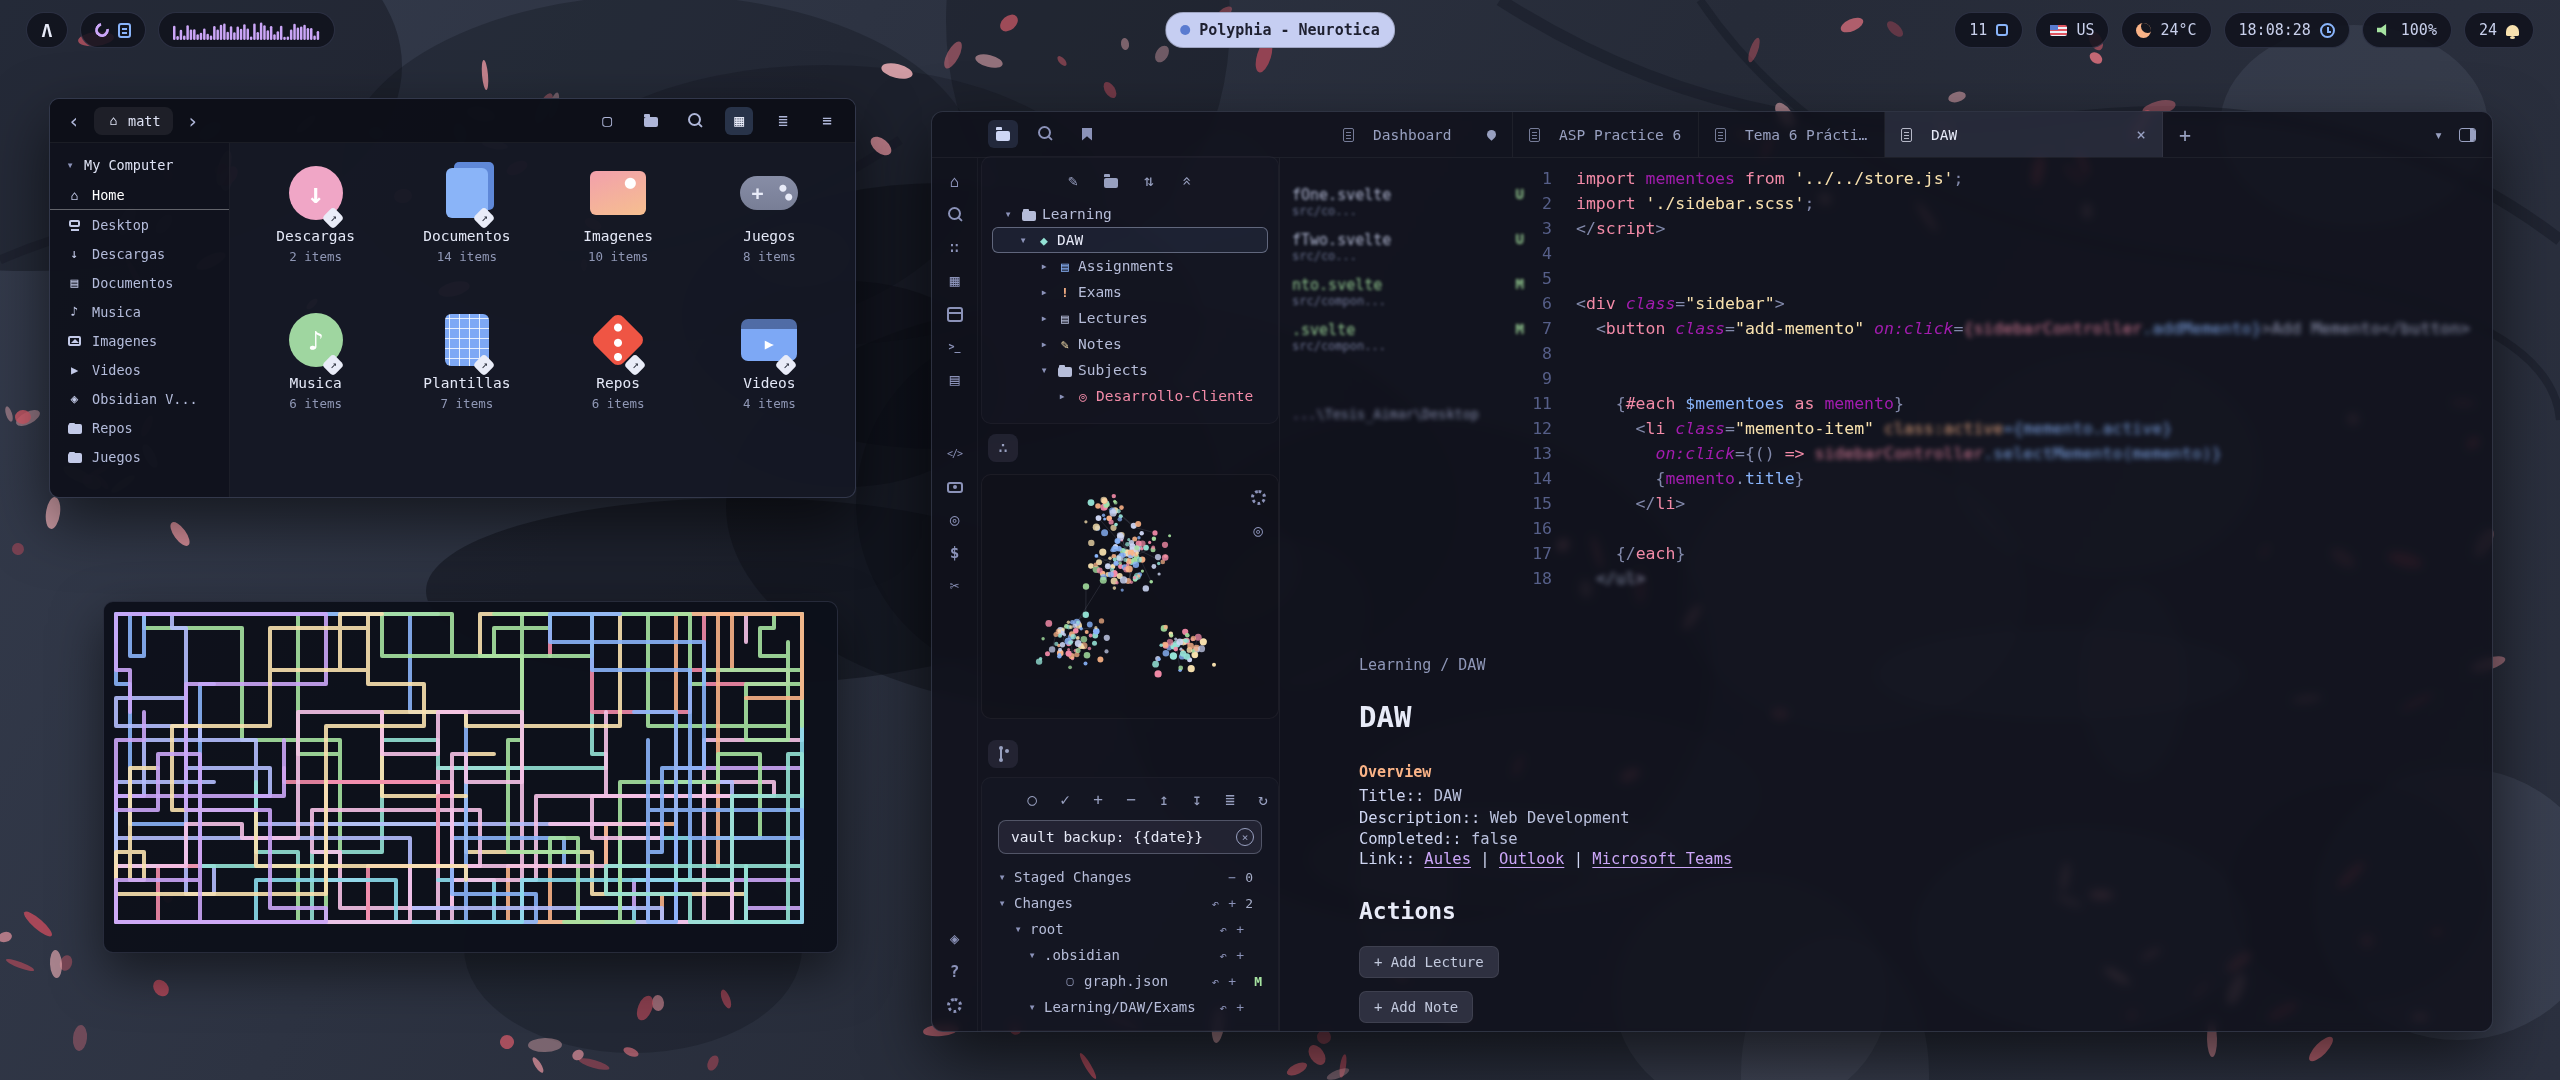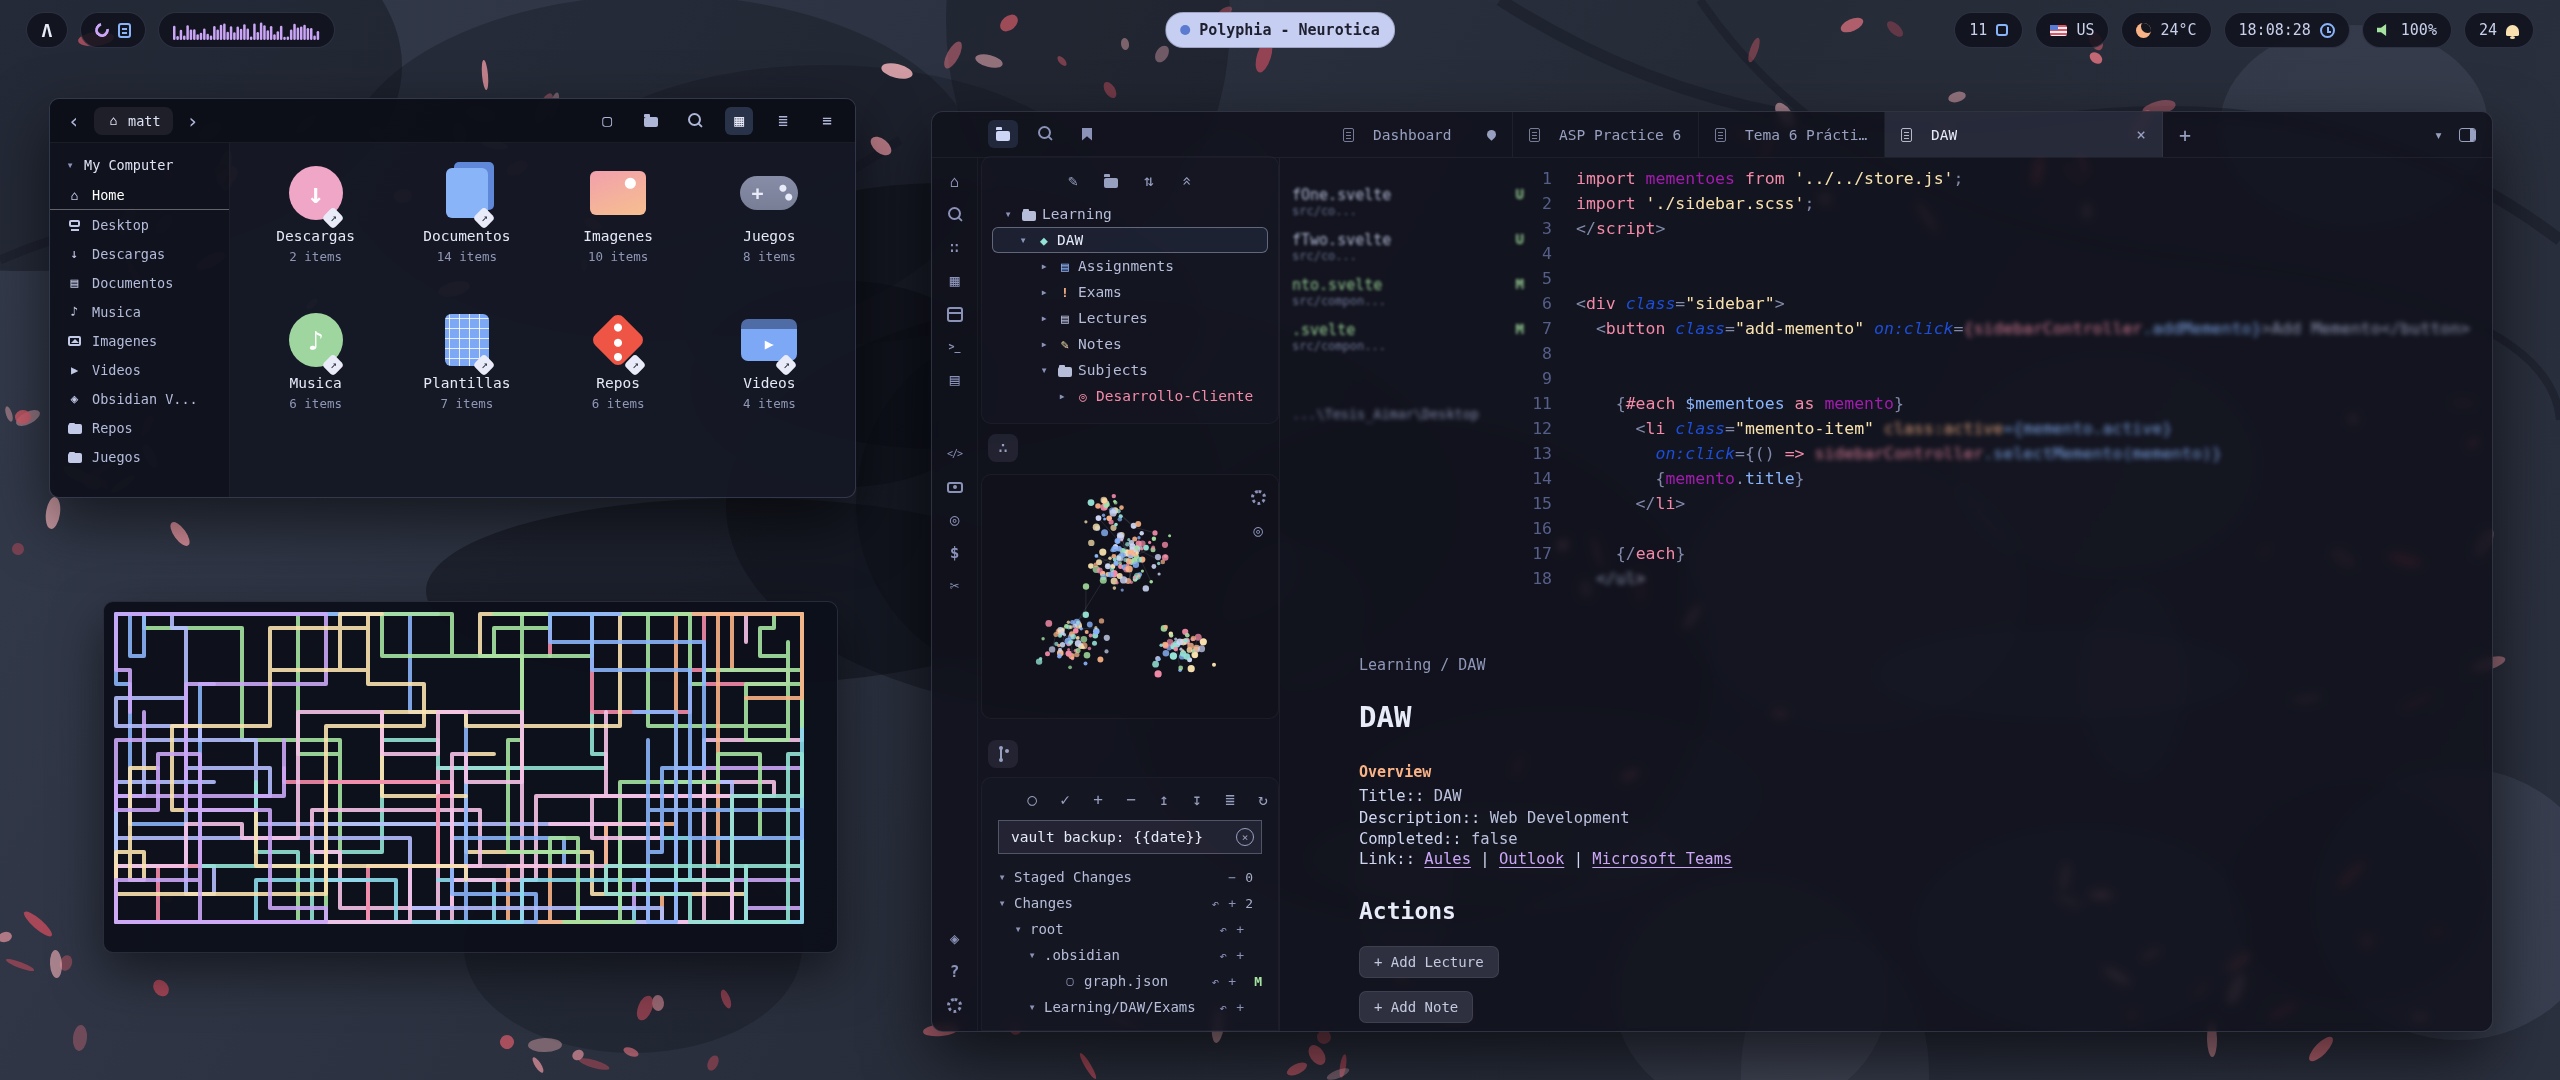--- a/index.html
+++ b/index.html
@@ -195,21 +195,21 @@
       display:flex;align-items:center;justify-content:center;color:#98a0c0}
   .graph-panel{position:absolute;left:49px;top:362px;width:298px;height:245px;border-radius:10px;
       background:rgba(17,17,27,.8);border:1px solid rgba(255,255,255,.05);overflow:hidden}
   .graph-ctl{position:absolute;right:10px;top:12px;display:flex;flex-direction:column;gap:14px;color:#8b92b8;z-index:2}
 
   .git-panel{position:absolute;left:49px;top:665px;width:298px;bottom:0;border-radius:10px 10px 0 0;
       background:rgba(24,24,37,.45);border:1px solid rgba(255,255,255,.04);overflow:hidden}
   .git-toolbar{display:flex;gap:13px;padding:12px 0 8px 40px;color:#98a0c0}
   .git-input-wrap{position:relative;margin:2px 16px 10px}
   .git-input{width:100%;height:34px;background:rgba(49,50,68,.5);border:1px solid rgba(205,214,244,.28);
-      border-radius:0;color:#e6e9f7;font-family:inherit;font-size:14.5px;padding:0 28px 0 12px;outline:none}
+      border-radius:8px;color:#e6e9f7;font-family:inherit;font-size:14.5px;padding:0 28px 0 12px;outline:none}
   .git-x{position:absolute;right:8px;top:50%;transform:translateY(-50%);width:18px;height:18px;border-radius:50%;
       border:1.5px solid #98a0c0;color:#98a0c0;display:flex;align-items:center;justify-content:center;font-size:11px}
   .git-row{height:26px;display:flex;align-items:center;gap:4px;color:#b6bdd9;font-size:14px;margin:0 6px}
   .git-row.g0{padding-left:6px}.git-row.g1{padding-left:22px}.git-row.g2{padding-left:36px}.git-row.g3{padding-left:52px}
   .git-label{overflow:hidden;text-overflow:ellipsis;white-space:nowrap}
   .git-ctl{margin-left:auto;display:flex;gap:9px;align-items:center;padding-right:10px;color:#8b92b8;font-size:13px}
   .git-count{color:#a6adc8}
   .git-status{color:#a6e3a1;font-weight:bold}
   .gfi{color:#98a0c0}
 
@@ -220,21 +220,21 @@
   .vsc-row{display:grid;grid-template-columns:1fr auto;column-gap:8px;margin-bottom:13px}
   .vsc-name{font-size:15px;color:#ccd3f0;overflow:hidden;white-space:nowrap}
   .vsc-name.green{color:#a6e3a1}
   .vsc-path{font-size:12px;color:#7d85a8;overflow:hidden;white-space:nowrap}
   .vsc-status{color:#a6e3a1;font-size:14px;font-weight:bold;align-self:start}
   .vsc-stray{position:absolute;left:12px;top:248px;font-size:13.5px;color:#9aa2c4;filter:blur(2px);opacity:.8}
   .code-block{position:absolute;left:0;top:8px;right:0;font-size:16.5px;line-height:25px}
   .cl{display:flex;height:25px}
   .cn{width:296px;text-align:right;padding-right:24px;color:#565f89;flex:none}
   .cc{white-space:pre}
-  .tk-k{color:#f38ba8}.tk-t{color:#f38ba8}.tk-a{color:#1d4ed8;font-style:italic}
+  .tk-k{color:#f38ba8}.tk-t{color:#f38ba8}.tk-a{color:#a21caf;font-style:italic}
   .tk-s{color:#f9e2af}.tk-b{color:#8289ab}.tk-p{color:#a21caf}.tk-v{color:#89b4fa}
   .tk-bl{color:#aab1d0;filter:blur(2.4px);opacity:.8}
   .tk-blr{color:#f38ba8;filter:blur(2.4px);opacity:.85}
   .tk-blb{color:#89b4fa;filter:blur(2.4px);opacity:.85}
   .tk-blo{color:#fab387;filter:blur(2.4px);opacity:.85}
 
   
   .nt-bc{position:absolute;left:79px;top:498px;color:#8f97b8;font-size:15px}
   .nt-title{position:absolute;left:79px;top:542px;color:#e8ebf8;font-size:29px;font-weight:bold}
   .nt-ov{position:absolute;left:79px;top:605px;color:#fab387;font-size:15px;font-weight:bold}

